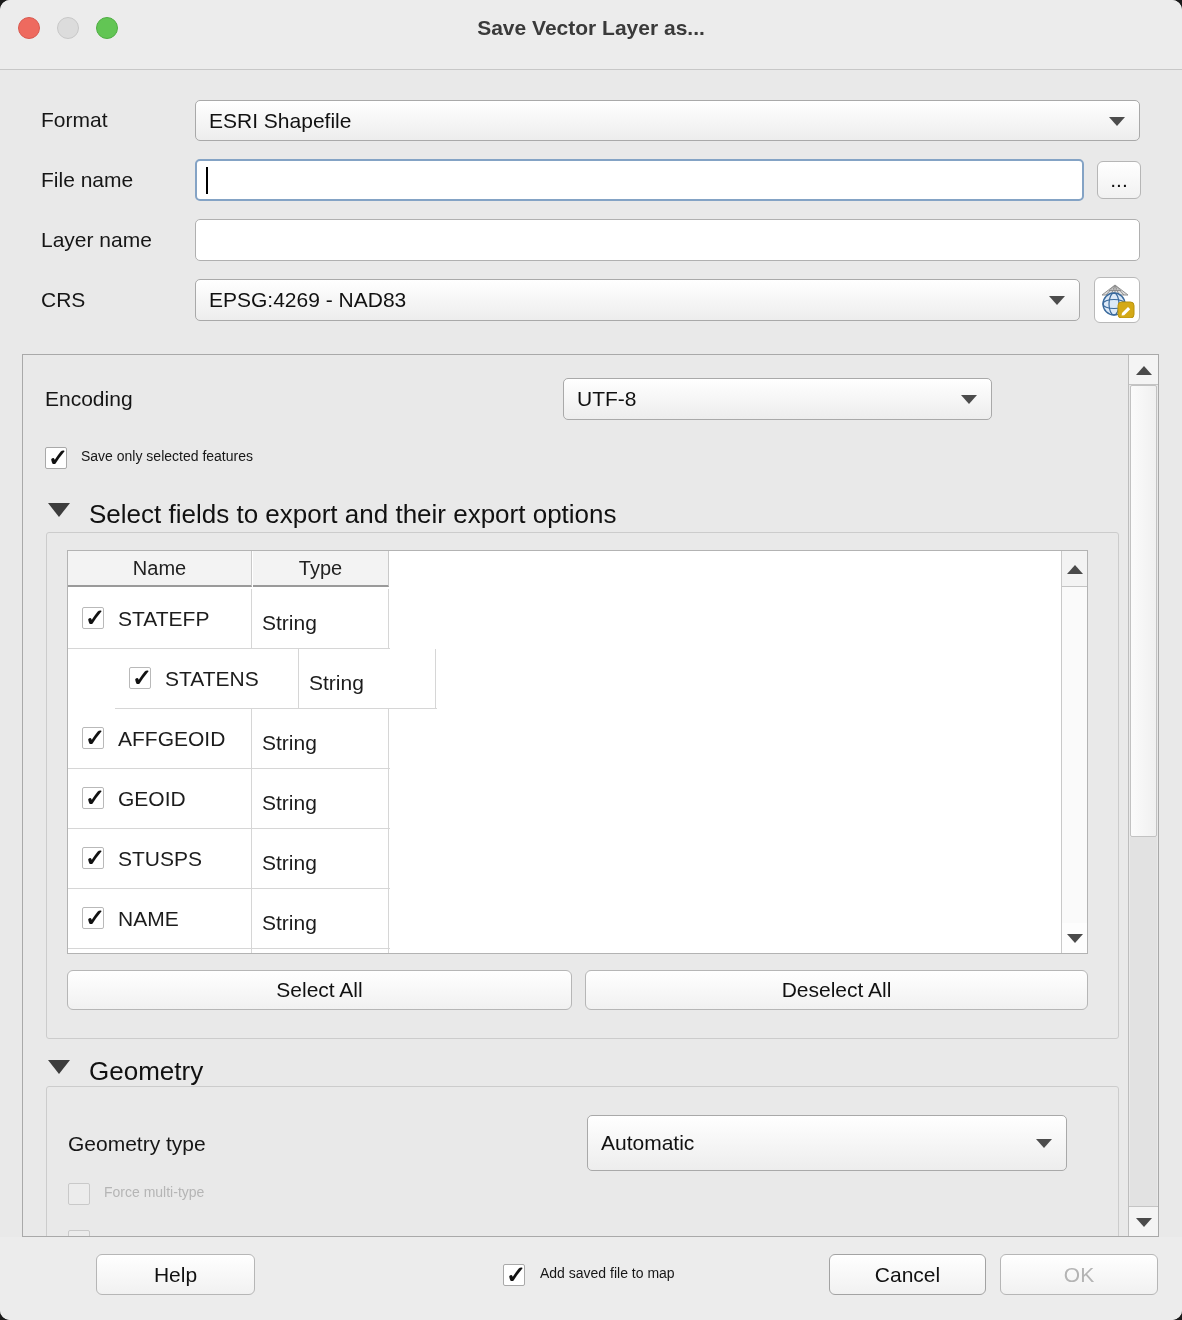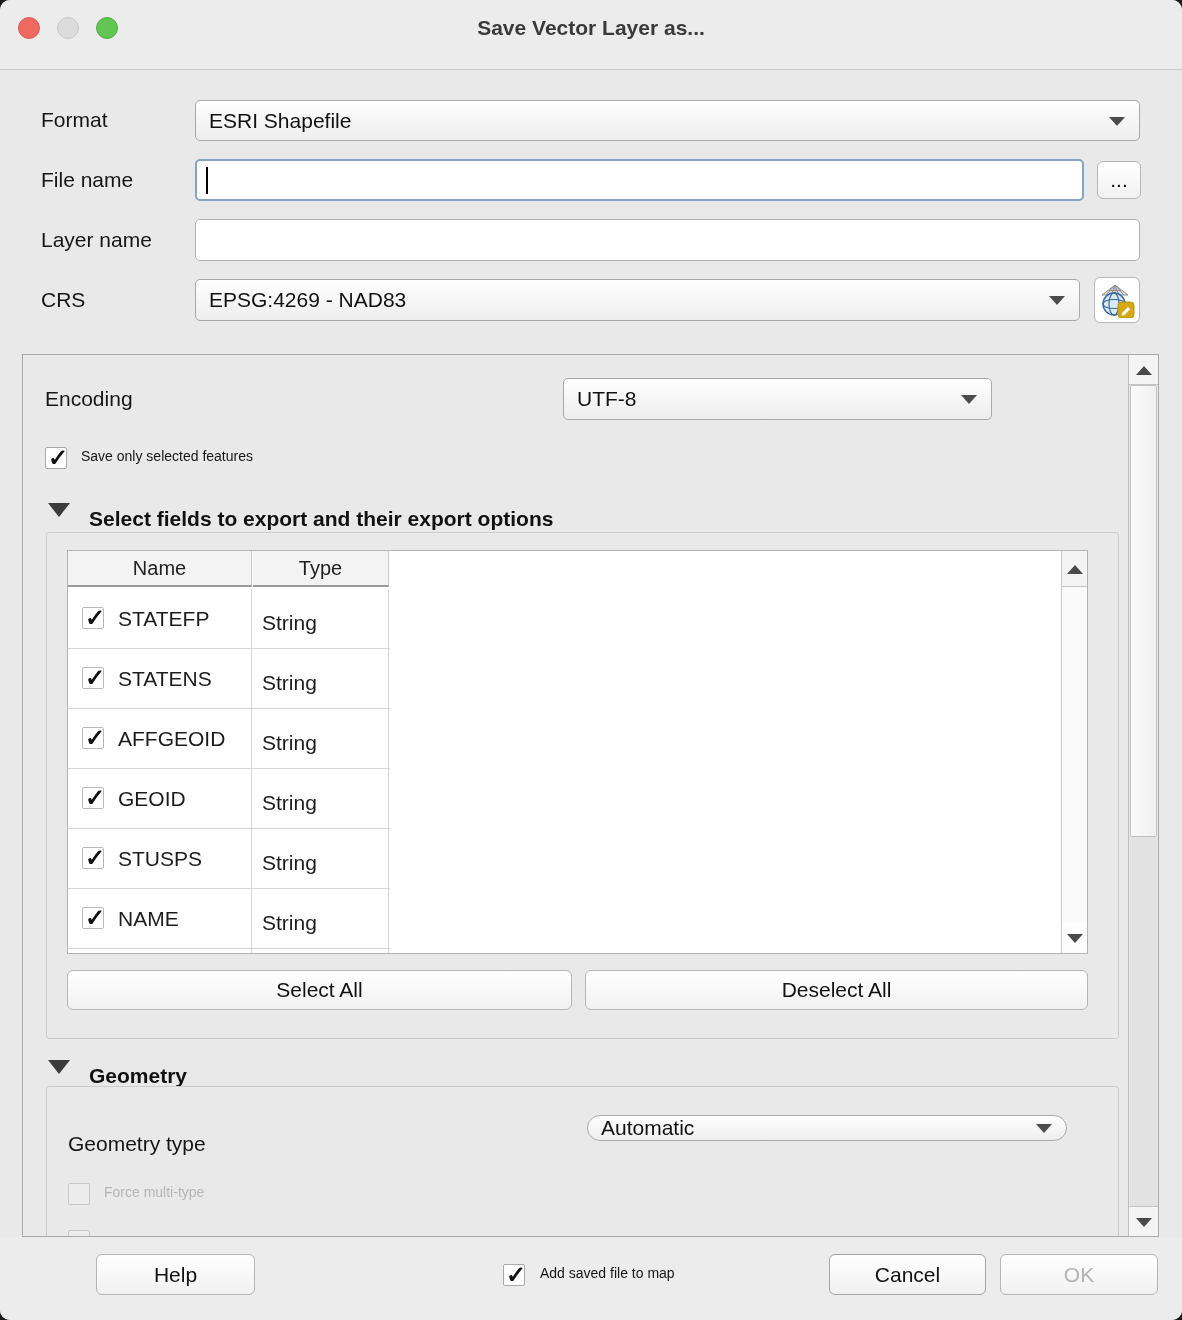--- a/index.html
+++ b/index.html
@@ -43,21 +43,21 @@
     content:"\2713";position:absolute;left:2px;top:-4px;font-size:24px;font-weight:bold;color:#111;
   }
   .checkbox.disabled{border-color:#c9c9c9;background:#ececec;}
   .cblabel{position:absolute;font-size:14px;color:#161616;}
   .cblabel.disabled{color:#b5b5b5;}
   
   .tri{
     position:absolute;width:0;height:0;
     border-left:11px solid transparent;border-right:11px solid transparent;border-top:14px solid #3c3c3c;
   }
-  .sechead{position:absolute;font-size:21px;font-weight:bold;color:#111;margin-top:8px;}
+  .sechead{position:absolute;font-size:26px;font-weight:normal;color:#111;}
   
   .scrollarea{position:absolute;left:22px;top:354px;width:1137px;height:883px;border:1px solid #a9a9a9;background:#e9e9e9;overflow:hidden;}
   .vscroll{position:absolute;top:0;right:0;width:30px;height:100%;background:#e9e9e9;border-left:1px solid #bdbdbd;}
   .vscroll .btnbox{position:absolute;left:0;width:100%;height:30px;background:#f4f4f4;}
   .vscroll .btnbox.up{top:0;border-bottom:1px solid #c4c4c4;}
   .vscroll .btnbox.down{bottom:0;border-top:1px solid #c4c4c4;}
   .arrow-up{position:absolute;left:50%;top:50%;margin:-4px 0 0 -8px;width:0;height:0;border-left:8px solid transparent;border-right:8px solid transparent;border-bottom:9px solid #4a4a4a;}
   .arrow-down{position:absolute;left:50%;top:50%;margin:-4px 0 0 -8px;width:0;height:0;border-left:8px solid transparent;border-right:8px solid transparent;border-top:9px solid #4a4a4a;}
   .vscroll .thumb{position:absolute;left:1px;right:1px;top:30px;height:452px;background:linear-gradient(90deg,#fbfbfb,#f0f0f0);border:1px solid #c2c2c2;border-radius:2px;}
   .vscroll .track{position:absolute;left:1px;right:1px;top:482px;bottom:30px;background:#e2e2e2;}
@@ -153,21 +153,21 @@
 
         <div class="trow" style="top:38px;">
           <div class="cell1">
               <span class="checkbox checked"></span>
               <span class="fname">STATEFP</span>
             </div>
           <div class="cell2">
               <span class="ftype">String</span>
             </div>
         </div>
-        <div class="trow" style="top:98px;">
+        <div class="trow" style="top:98px;margin-left:47px;">
           <div class="cell1">
               <span class="checkbox checked"></span>
               <span class="fname">STATENS</span>
             </div>
           <div class="cell2">
               <span class="ftype">String</span>
             </div>
         </div>
         <div class="trow" style="top:158px;">
           <div class="cell1">
@@ -226,21 +226,21 @@
       <div class="btn" style="left:20px;top:437px;width:505px;height:40px;">
         <span>Select All</span>
       </div>
     </div>
 
     <span class="tri" style="left:25px;top:705px;"></span>
     <span class="sechead" style="left:66px;top:701px;">Geometry</span>
 
     <div class="groupbox" style="left:23px;top:731px;width:1073px;height:170px;">
       <div class="label" style="left:21px;top:45px;">Geometry type</div>
-      <div class="combo" style="left:540px;top:28px;width:480px;height:26px;border-radius:15px;">
+      <div class="combo" style="left:540px;top:28px;width:480px;height:56px;">
         <span>Automatic</span>
         <span class="arrow"></span>
       </div>
       <span class="checkbox disabled" style="left:21px;top:96px;"></span>
       <span class="cblabel disabled" style="left:57px;top:97px;">Force multi-type</span>
       <span class="checkbox disabled" style="left:21px;top:143px;"></span>
     </div>
 
     <div class="vscroll">
       <div class="btnbox up">

